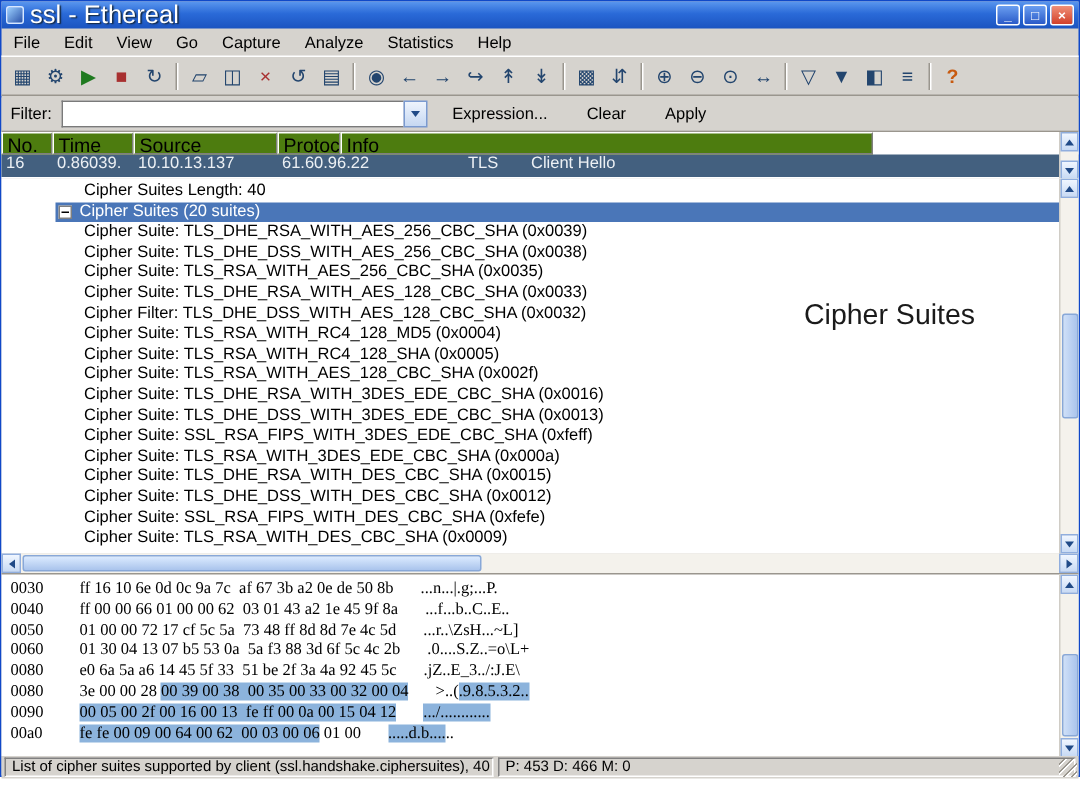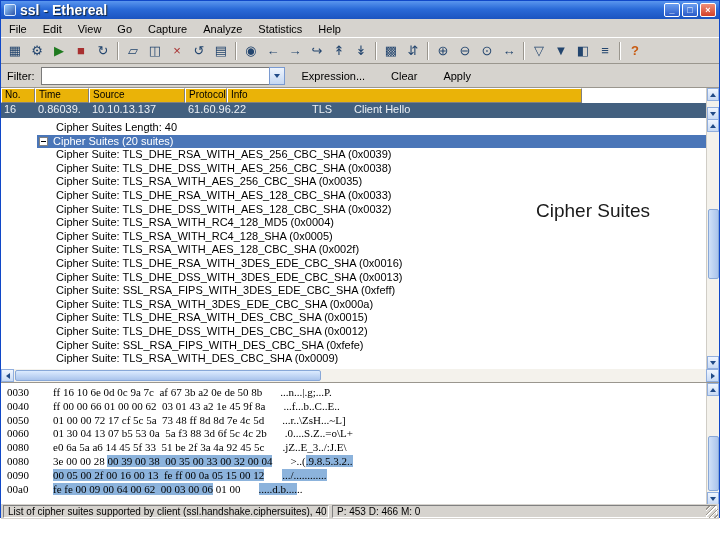--- a/index.html
+++ b/index.html
@@ -6,21 +6,21 @@
   html,body{width:720px;height:540px}
   body{background:#fff;font-family:"Liberation Sans",sans-serif;position:relative;overflow:hidden}
 
   .window{position:absolute;left:0;top:0;width:720px;height:518px;background:#d6d3ce;border:1px solid #1048c8}
 
   
   .titlebar{position:absolute;left:0;top:0;right:0;height:18px;
     background:linear-gradient(180deg,#5a96ee 0%,#2a6ad8 45%,#1b54c0 100%);
     display:flex;align-items:center;padding:0 3px;color:#fff}
   .app-icon{width:12px;height:12px;background:linear-gradient(135deg,#9cd0ff,#2a52a8);border:1px solid #d8e8ff;display:inline-block;border-radius:2px}
-  .titlebar .title{font-size:14px;font-weight:bold;text-shadow:1px 1px 1px #123;margin-left:4px;flex:1;white-space:nowrap}
+  .titlebar .title{font-size:17px;font-weight:normal;text-shadow:1px 1px 1px #123;margin-left:4px;flex:1;white-space:nowrap}
   .winbtn{width:16px;height:14px;margin-left:2px;font-size:9px;line-height:12px;text-align:center;color:#fff;
     border:1px solid #fff;border-radius:2px;display:inline-block;font-weight:bold}
   .winbtn.min,.winbtn.max{background:linear-gradient(180deg,#6a9ef0,#2a5ac8)}
   .winbtn.close{background:linear-gradient(180deg,#f09078,#d2402a)}
 
   
   .menubar{position:absolute;top:19px;left:0;right:0;height:17px;display:flex;align-items:center;font-size:11px;color:#000}
   .menu-item{padding:2px 8px;cursor:default}
 
   
@@ -35,21 +35,21 @@
   .filter-label{padding:2px 6px 2px 2px}
   .combo{display:flex;align-items:center;height:18px}
   .combo input{width:228px;height:18px;border:1px solid #7a7a7a;border-right:none;background:#fff;font-size:11px;padding:0 3px;font-family:"Liberation Sans",sans-serif}
   .combo .drop{width:16px;height:18px;background:linear-gradient(180deg,#eef4fd,#c6d8f2);border:1px solid #7a9ad0;display:flex;align-items:center;justify-content:center}
   .combo .drop i{width:0;height:0;border-left:3px solid transparent;border-right:3px solid transparent;border-top:4px solid #204a87}
   .fbtn{margin-left:8px;padding:2px 8px;font-size:11px;color:#000;background:#d6d3ce;border:1px solid transparent;cursor:default}
 
   
   .packet-list{position:absolute;top:86px;left:0;width:718px;height:32px;background:#fff;border-top:1px solid #9a968e}
   .plheader{display:flex;height:15px}
-  .plh{font-size:10px;padding:0 3px;background:#eab308;border:1px solid;border-color:#fff #808080 #808080 #fff;overflow:hidden;white-space:nowrap}
+  .plh{font-size:13px;padding:0 3px;background:#4d7c0f;border:1px solid;border-color:#fff #808080 #808080 #fff;overflow:hidden;white-space:nowrap}
   .plrow{display:flex;height:15px;background:#43607f;color:#ecf0f4;font-size:11px;line-height:13px}
   .plc{padding:0 3px;overflow:hidden;white-space:nowrap}
   .w0{width:34px}.w1{width:54px}.w2{width:96px}.w3{width:124px}.w4{width:42px}.w5{width:355px}
 
   
   .details{position:absolute;top:118px;left:0;width:718px;height:250px;background:#fff;overflow:hidden;
     font-family:Liberation Sans, sans-serif;font-size:11px;padding:2px 13px 0 0}
   .dline{height:13.6px;line-height:13.6px;white-space:pre;padding-left:55px;color:#000}
   .dline.sel{margin-left:36px;padding-left:2px;background:#4a76b8;color:#fff;display:flex;align-items:center}
   .expander{width:9px;height:9px;background:#fff;border:1px solid #808080;display:inline-block;margin-right:5px;flex:0 0 auto}
@@ -193,21 +193,21 @@
   <div class="details">
     <div class="dline">Cipher Suites Length: 40</div>
     <div class="dline sel">
       <span class="expander"><i></i></span>
       <span>Cipher Suites (20 suites)</span>
     </div>
     <div class="dline">Cipher Suite: TLS_DHE_RSA_WITH_AES_256_CBC_SHA (0x0039)</div>
     <div class="dline">Cipher Suite: TLS_DHE_DSS_WITH_AES_256_CBC_SHA (0x0038)</div>
     <div class="dline">Cipher Suite: TLS_RSA_WITH_AES_256_CBC_SHA (0x0035)</div>
     <div class="dline">Cipher Suite: TLS_DHE_RSA_WITH_AES_128_CBC_SHA (0x0033)</div>
-    <div class="dline">Cipher Suite: TLS_DHE_DSS_WITH_AES_128_CBC_SHA (0x0032)</div>
+    <div class="dline">Cipher Filter: TLS_DHE_DSS_WITH_AES_128_CBC_SHA (0x0032)</div>
     <div class="dline">Cipher Suite: TLS_RSA_WITH_RC4_128_MD5 (0x0004)</div>
     <div class="dline">Cipher Suite: TLS_RSA_WITH_RC4_128_SHA (0x0005)</div>
     <div class="dline">Cipher Suite: TLS_RSA_WITH_AES_128_CBC_SHA (0x002f)</div>
     <div class="dline">Cipher Suite: TLS_DHE_RSA_WITH_3DES_EDE_CBC_SHA (0x0016)</div>
     <div class="dline">Cipher Suite: TLS_DHE_DSS_WITH_3DES_EDE_CBC_SHA (0x0013)</div>
     <div class="dline">Cipher Suite: SSL_RSA_FIPS_WITH_3DES_EDE_CBC_SHA (0xfeff)</div>
     <div class="dline">Cipher Suite: TLS_RSA_WITH_3DES_EDE_CBC_SHA (0x000a)</div>
     <div class="dline">Cipher Suite: TLS_DHE_RSA_WITH_DES_CBC_SHA (0x0015)</div>
     <div class="dline">Cipher Suite: TLS_DHE_DSS_WITH_DES_CBC_SHA (0x0012)</div>
     <div class="dline">Cipher Suite: SSL_RSA_FIPS_WITH_DES_CBC_SHA (0xfefe)</div>
@@ -246,21 +246,21 @@
     <div class="hrow">
       <span class="hoff">0060</span><span class="hhex"><span>01 30 04 13 07 b5 53 0a  5a f3 88 3d 6f 5c 4c 2b</span><span class="hsel"></span><span></span></span><span class="hascii"><span>.0....S.Z..=o\L+</span><span class="hsel"></span><span></span></span>
     </div>
     <div class="hrow">
       <span class="hoff">0080</span><span class="hhex"><span>e0 6a 5a a6 14 45 5f 33  51 be 2f 3a 4a 92 45 5c</span><span class="hsel"></span><span></span></span><span class="hascii"><span>.jZ..E_3../:J.E\</span><span class="hsel"></span><span></span></span>
     </div>
     <div class="hrow">
       <span class="hoff">0080</span><span class="hhex"><span>3e 00 00 28 </span><span class="hsel">00 39 00 38  00 35 00 33 00 32 00 04</span><span></span></span><span class="hascii"><span>&gt;..(</span><span class="hsel">.9.8.5.3.2..</span><span></span></span>
     </div>
     <div class="hrow">
-      <span class="hoff">0090</span><span class="hhex"><span></span><span class="hsel">00 05 00 2f 00 16 00 13  fe ff 00 0a 05 15 00 12</span><span></span></span><span class="hascii"><span></span><span class="hsel">.../............</span><span></span></span>
+      <span class="hoff">0090</span><span class="hhex"><span></span><span class="hsel">00 05 00 2f 00 16 00 13  fe ff 00 0a 00 15 04 12</span><span></span></span><span class="hascii"><span></span><span class="hsel">.../............</span><span></span></span>
     </div>
     <div class="hrow">
       <span class="hoff">00a0</span><span class="hhex"><span></span><span class="hsel">fe fe 00 09 00 64 00 62  00 03 00 06</span><span> 01 00</span></span><span class="hascii"><span></span><span class="hsel">.....d.b....</span><span>..</span></span>
     </div>
     <div class="vscroll" style="top:0;height:122px">
       <div class="sbtn up" style="position:absolute;top:0;left:0;right:0">
           <i></i>
         </div>
       <div class="sbtn dn" style="position:absolute;bottom:0;left:0;right:0">
           <i></i>

